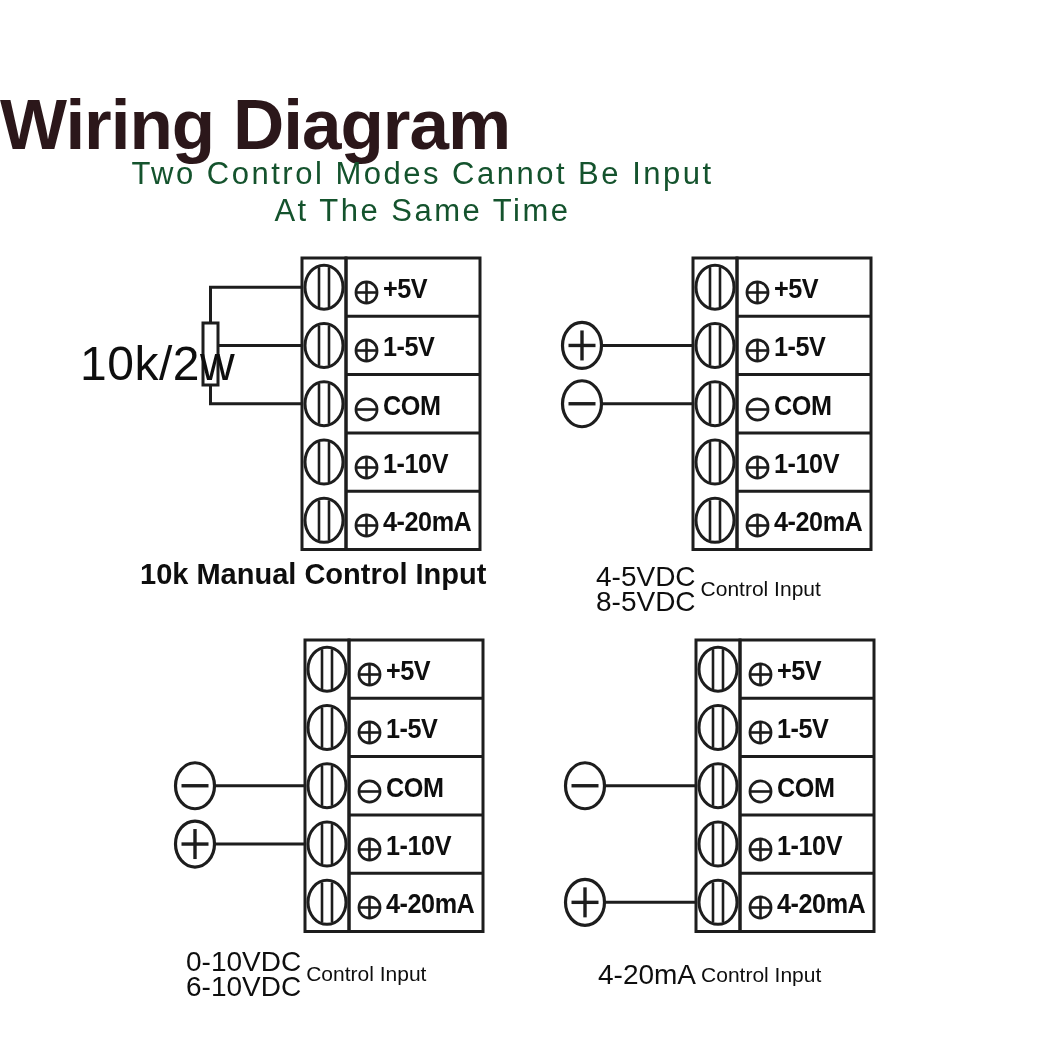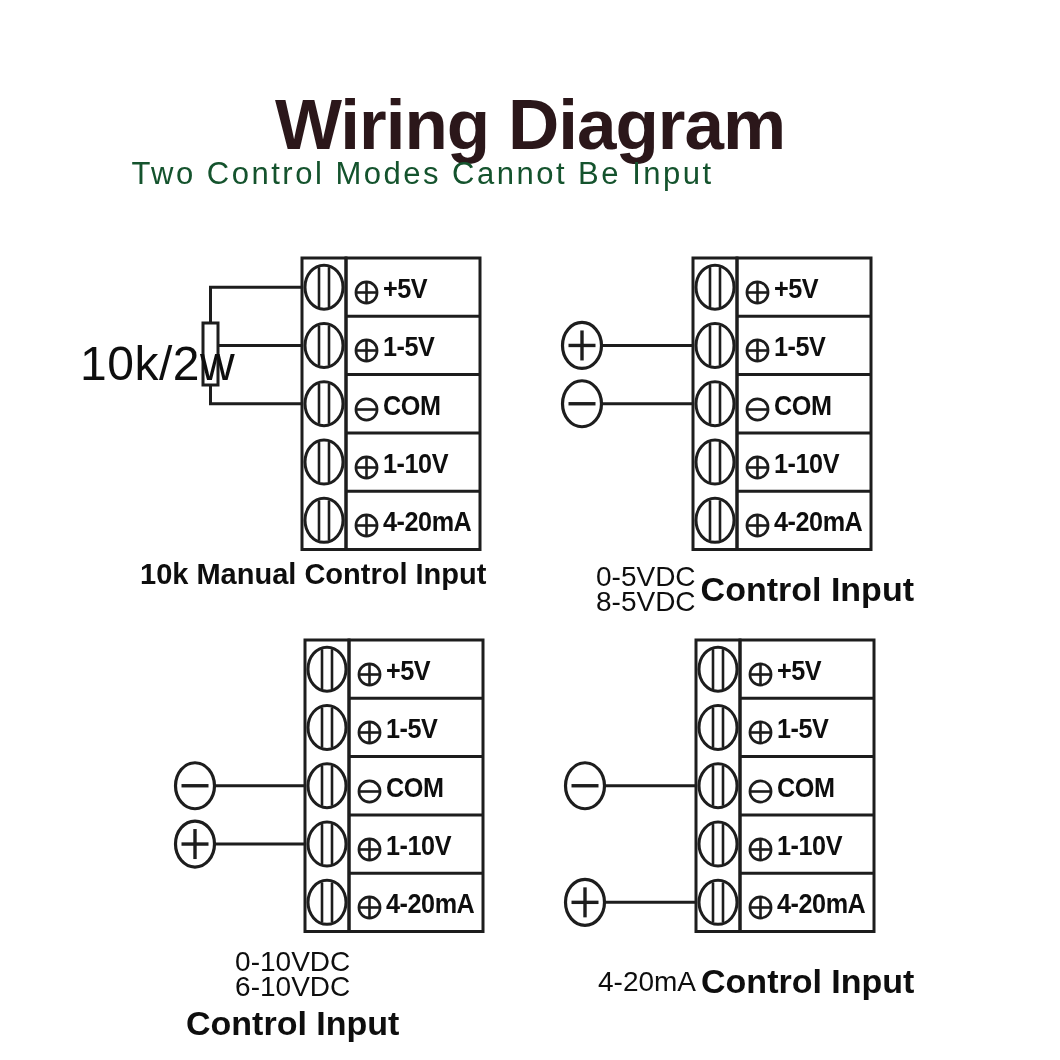--- a/index.html
+++ b/index.html
@@ -7,21 +7,21 @@
   }
   html,body{margin:0;padding:0;}
   body{
     width:1060px;height:1060px;position:relative;overflow:hidden;
     background:var(--bg);
     font-family:"Liberation Sans", sans-serif;
     color:var(--text);
   }
   .abs{position:absolute;}
   #page-title{
-    top:36px;left:0;width:1060px;text-align:center;
+    top:36px;left:0;width:1060px;text-align:left;
     font-size:71px;font-weight:bold;letter-spacing:-1px;color:var(--title);
   }
   #subtitle{
     top:155px;left:0;width:845px;text-align:center;
     font-size:31px;font-weight:400;letter-spacing:2.5px;line-height:37px;color:#14532d;
   }
   #wiring-svg{top:0;left:0;}
   .term-row{
     position:absolute;display:flex;align-items:flex-end;gap:4px;height:36px;
     pointer-events:none;
@@ -36,32 +36,33 @@
     font-size:48px;line-height:42px;letter-spacing:0.5px;color:var(--text);
   }
   .caption-bold-line{
     left:140px;width:346px;top:558px;text-align:center;
     font-size:29px;font-weight:bold;white-space:nowrap;
   }
   .caption-combo{
     position:absolute;display:flex;align-items:center;gap:5px;
   }
   .cap-lines div{font-size:28px;line-height:25px;white-space:nowrap;}
-  .cap-bold{font-size:34px;font-weight:bold;white-space:nowrap;}
+  .cap-bold{font-size:21px;font-weight:normal;white-space:nowrap;}
   #caption-2{left:596px;top:564px;}
-  #caption-3{left:186px;top:949px;flex-direction:column;}
+  #caption-3{left:186px;top:949px;}
   #caption-4{left:598px;top:962px;}
 </style>
 </head>
 <body>
 
 <h1 id="page-title" class="abs">Wiring Diagram</h1>
 
 <div id="subtitle" class="abs">
   <div>Two Control Modes Cannot Be Input</div>
+  <div>At The Same Time</div>
 </div>
 
 <svg id="wiring-svg" class="abs" width="1060" height="1060" viewBox="0 0 1060 1060">
     <g>
       <rect x="302" y="258" width="44" height="291.5" fill="none" stroke="#1d1d1d" stroke-width="3"></rect>
       <rect x="346" y="258" width="134" height="291.5" fill="none" stroke="#1d1d1d" stroke-width="3"></rect>
       <line x1="346" y1="316.3" x2="480" y2="316.3" stroke="#1d1d1d" stroke-width="3"></line>
       <line x1="346" y1="374.6" x2="480" y2="374.6" stroke="#1d1d1d" stroke-width="3"></line>
       <line x1="346" y1="432.9" x2="480" y2="432.9" stroke="#1d1d1d" stroke-width="3"></line>
       <line x1="346" y1="491.2" x2="480" y2="491.2" stroke="#1d1d1d" stroke-width="3"></line>
@@ -387,21 +388,21 @@
       <span class="term-text">4-20mA</span>
     </div>
   </div>
 
 <div id="pot-label" class="abs">10k/2w</div>
 
 <div class="abs caption-bold-line">10k Manual Control Input</div>
 
 <div id="caption-2" class="caption-combo">
   <div class="cap-lines">
-    <div>0-5VDC</div>
+    <div>4-5VDC</div>
     <div>8-5VDC</div>
   </div>
   <div class="cap-bold">Control Input</div>
 </div>
 
 <div id="caption-3" class="caption-combo">
   <div class="cap-lines">
     <div>0-10VDC</div>
     <div>6-10VDC</div>
   </div>

